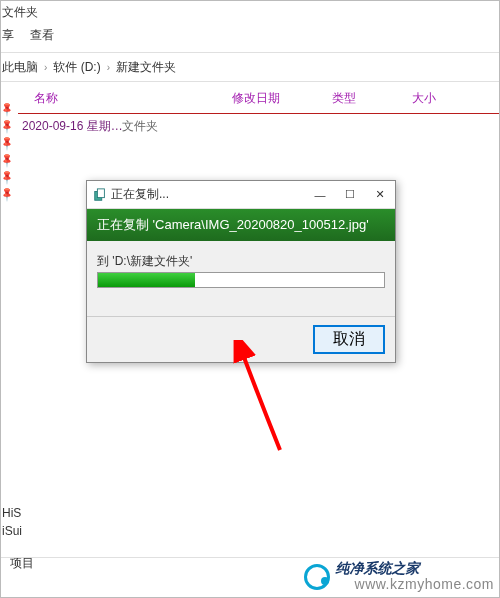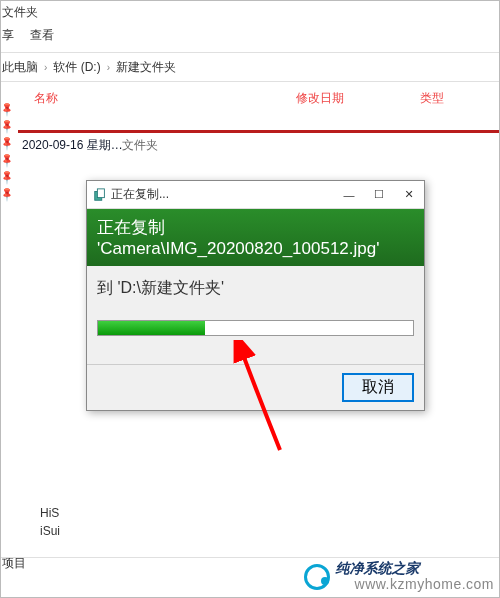--- a/index.html
+++ b/index.html
@@ -9,57 +9,57 @@
     .menu-bar { padding: 6px 2px 8px 2px; display: flex; gap: 16px; font-size: 12px; }
     .menu-item { cursor: default; }
     
     .address-bar { border-top: 1px solid #e0e0e0; border-bottom: 1px solid #e0e0e0; padding: 12px 2px; display: flex; align-items: center; gap: 4px; font-size: 12px; height: 30px; }
     .chevron { color: #888; font-size: 10px; margin: 0 2px; }
     
     .sidebar { position: absolute; left: 0; top: 100px; width: 12px; }
     .pin { color: #888; margin: 6px 2px; font-size: 10px; transform: rotate(-45deg); display: block; }
     
     .content { padding-left: 18px; }
-    .columns { display: flex; padding: 8px 4px 6px 4px; border-bottom: 3px solid #b91c1c; font-size: 12px; color: #ef4444; gap: 24px; }
+    .columns { display: flex; padding: 8px 4px 6px 4px; border-bottom: 1px solid #b91c1c; font-size: 12px; color: #a21caf; }
     .col-name { flex: 0 0 210px; padding-left: 12px; }
-    .col-date { flex: 0 0 100px; margin-left: 40px; }
+    .col-date { flex: 0 0 100px; }
     .col-type { flex: 0 0 80px; }
     .col-size { flex: 1; }
     
     .row { display: flex; padding: 4px 4px; font-size: 12px; align-items: center; }
     .folder-icon { width: 14px; height: 11px; background: #ffd968; border-radius: 1px; margin-right: 6px; position: relative; }
     .folder-icon::before { content: ''; position: absolute; top: -2px; left: 0; width: 6px; height: 2px; background: #ffd968; border-radius: 1px 1px 0 0; }
     .cell-name { flex: 0 0 210px; display: flex; align-items: center; }
-    .cell-date { flex: 0 0 100px; color: #0f172a; white-space: nowrap; overflow: hidden; }
+    .cell-date { flex: 0 0 100px; color: #701a75; white-space: nowrap; overflow: hidden; }
     .cell-type { flex: 0 0 80px; color: #666; }
     
     
-    .dialog { position: absolute; left: 86px; top: 180px; width: 339px; background: #0c4a6e; border: 1px solid #888; box-shadow: 2px 2px 8px rgba(0,0,0,0.3); }
+    .dialog { position: absolute; left: 86px; top: 180px; width: 310px; background: #0c4a6e; border: 1px solid #888; box-shadow: 2px 2px 8px rgba(0,0,0,0.3); }
     .dlg-titlebar { height: 28px; background: #fff; display: flex; align-items: center; padding: 0 0 0 6px; border-bottom: 1px solid #ddd; }
     .dlg-icon { width: 14px; height: 14px; margin-right: 4px; }
     .dlg-title { flex: 1; font-size: 12px; }
     .dlg-controls { display: flex; }
     .dlg-btn { width: 30px; height: 27px; display: flex; align-items: center; justify-content: center; font-size: 11px; color: #333; }
     
-    .dlg-banner { background: linear-gradient(to bottom, #2a8d2a, #1e6b1e); color: #fff; padding: 7px 10px; font-size: 17px; }
+    .dlg-banner { background: linear-gradient(to bottom, #2a8d2a, #1e6b1e); color: #fff; padding: 7px 10px; font-size: 13px; }
     .dlg-body { padding: 12px 10px 10px 10px; background: #f0f0f0; }
-    .dlg-dest { font-size: 16px; margin-bottom: 21px; }
+    .dlg-dest { font-size: 12px; margin-bottom: 2px; }
     .progress-outer { height: 16px; border: 1px solid #999; background: #fff; margin-bottom: 18px; }
     .progress-inner { height: 100%; width: 34%; background: linear-gradient(to bottom, #3fcf3f, #0a9a0a); }
     .dlg-footer { border-top: 1px solid #ccc; padding: 8px 10px; display: flex; justify-content: flex-end; background: #f0f0f0; }
     .cancel-btn { padding: 2px 18px; border: 2px solid #0078d7; background: #e5f1fb; font-size: 16px; cursor: pointer; }
     
     
     .arrow { position: absolute; left: 170px; top: 340px; width: 120px; height: 120px; pointer-events: none; }
     
     
-    .bottom-items { position: absolute; left: 0; bottom: 58px; font-size: 12px; color: #333; padding-left: 38px; }
+    .bottom-items { position: absolute; left: 0; bottom: 58px; font-size: 12px; color: #333; }
     .bottom-items div { padding: 2px 2px; }
     .status-sep { position: absolute; left: 0; bottom: 40px; width: 100%; border-top: 1px solid #e0e0e0; }
-    .status-text { position: absolute; left: 0; bottom: 24px; font-size: 12px; padding: 2px; }
+    .status-text { position: absolute; left: 8px; bottom: 24px; font-size: 12px; padding: 2px; }
     .frame-border { position: absolute; inset: 0; border: 1px solid #bbb; pointer-events: none; }
     
     
     .watermark { position: absolute; right: 6px; bottom: 6px; display: flex; align-items: center; gap: 6px; }
     .wm-logo { width: 26px; height: 26px; border-radius: 50%; border: 3px solid #0aa5d4; position: relative; }
     .wm-logo::after { content: ''; position: absolute; right: -2px; bottom: 2px; width: 8px; height: 8px; background: #0aa5d4; border-radius: 50%; }
     .wm-text { line-height: 1.1; }
     .wm-main { font-size: 14px; font-weight: bold; color: #1a3a6a; font-style: italic; }
     .wm-sub { font-size: 14px; color: #888; letter-spacing: 0.5px; padding-left: 19px; }
   </style>

